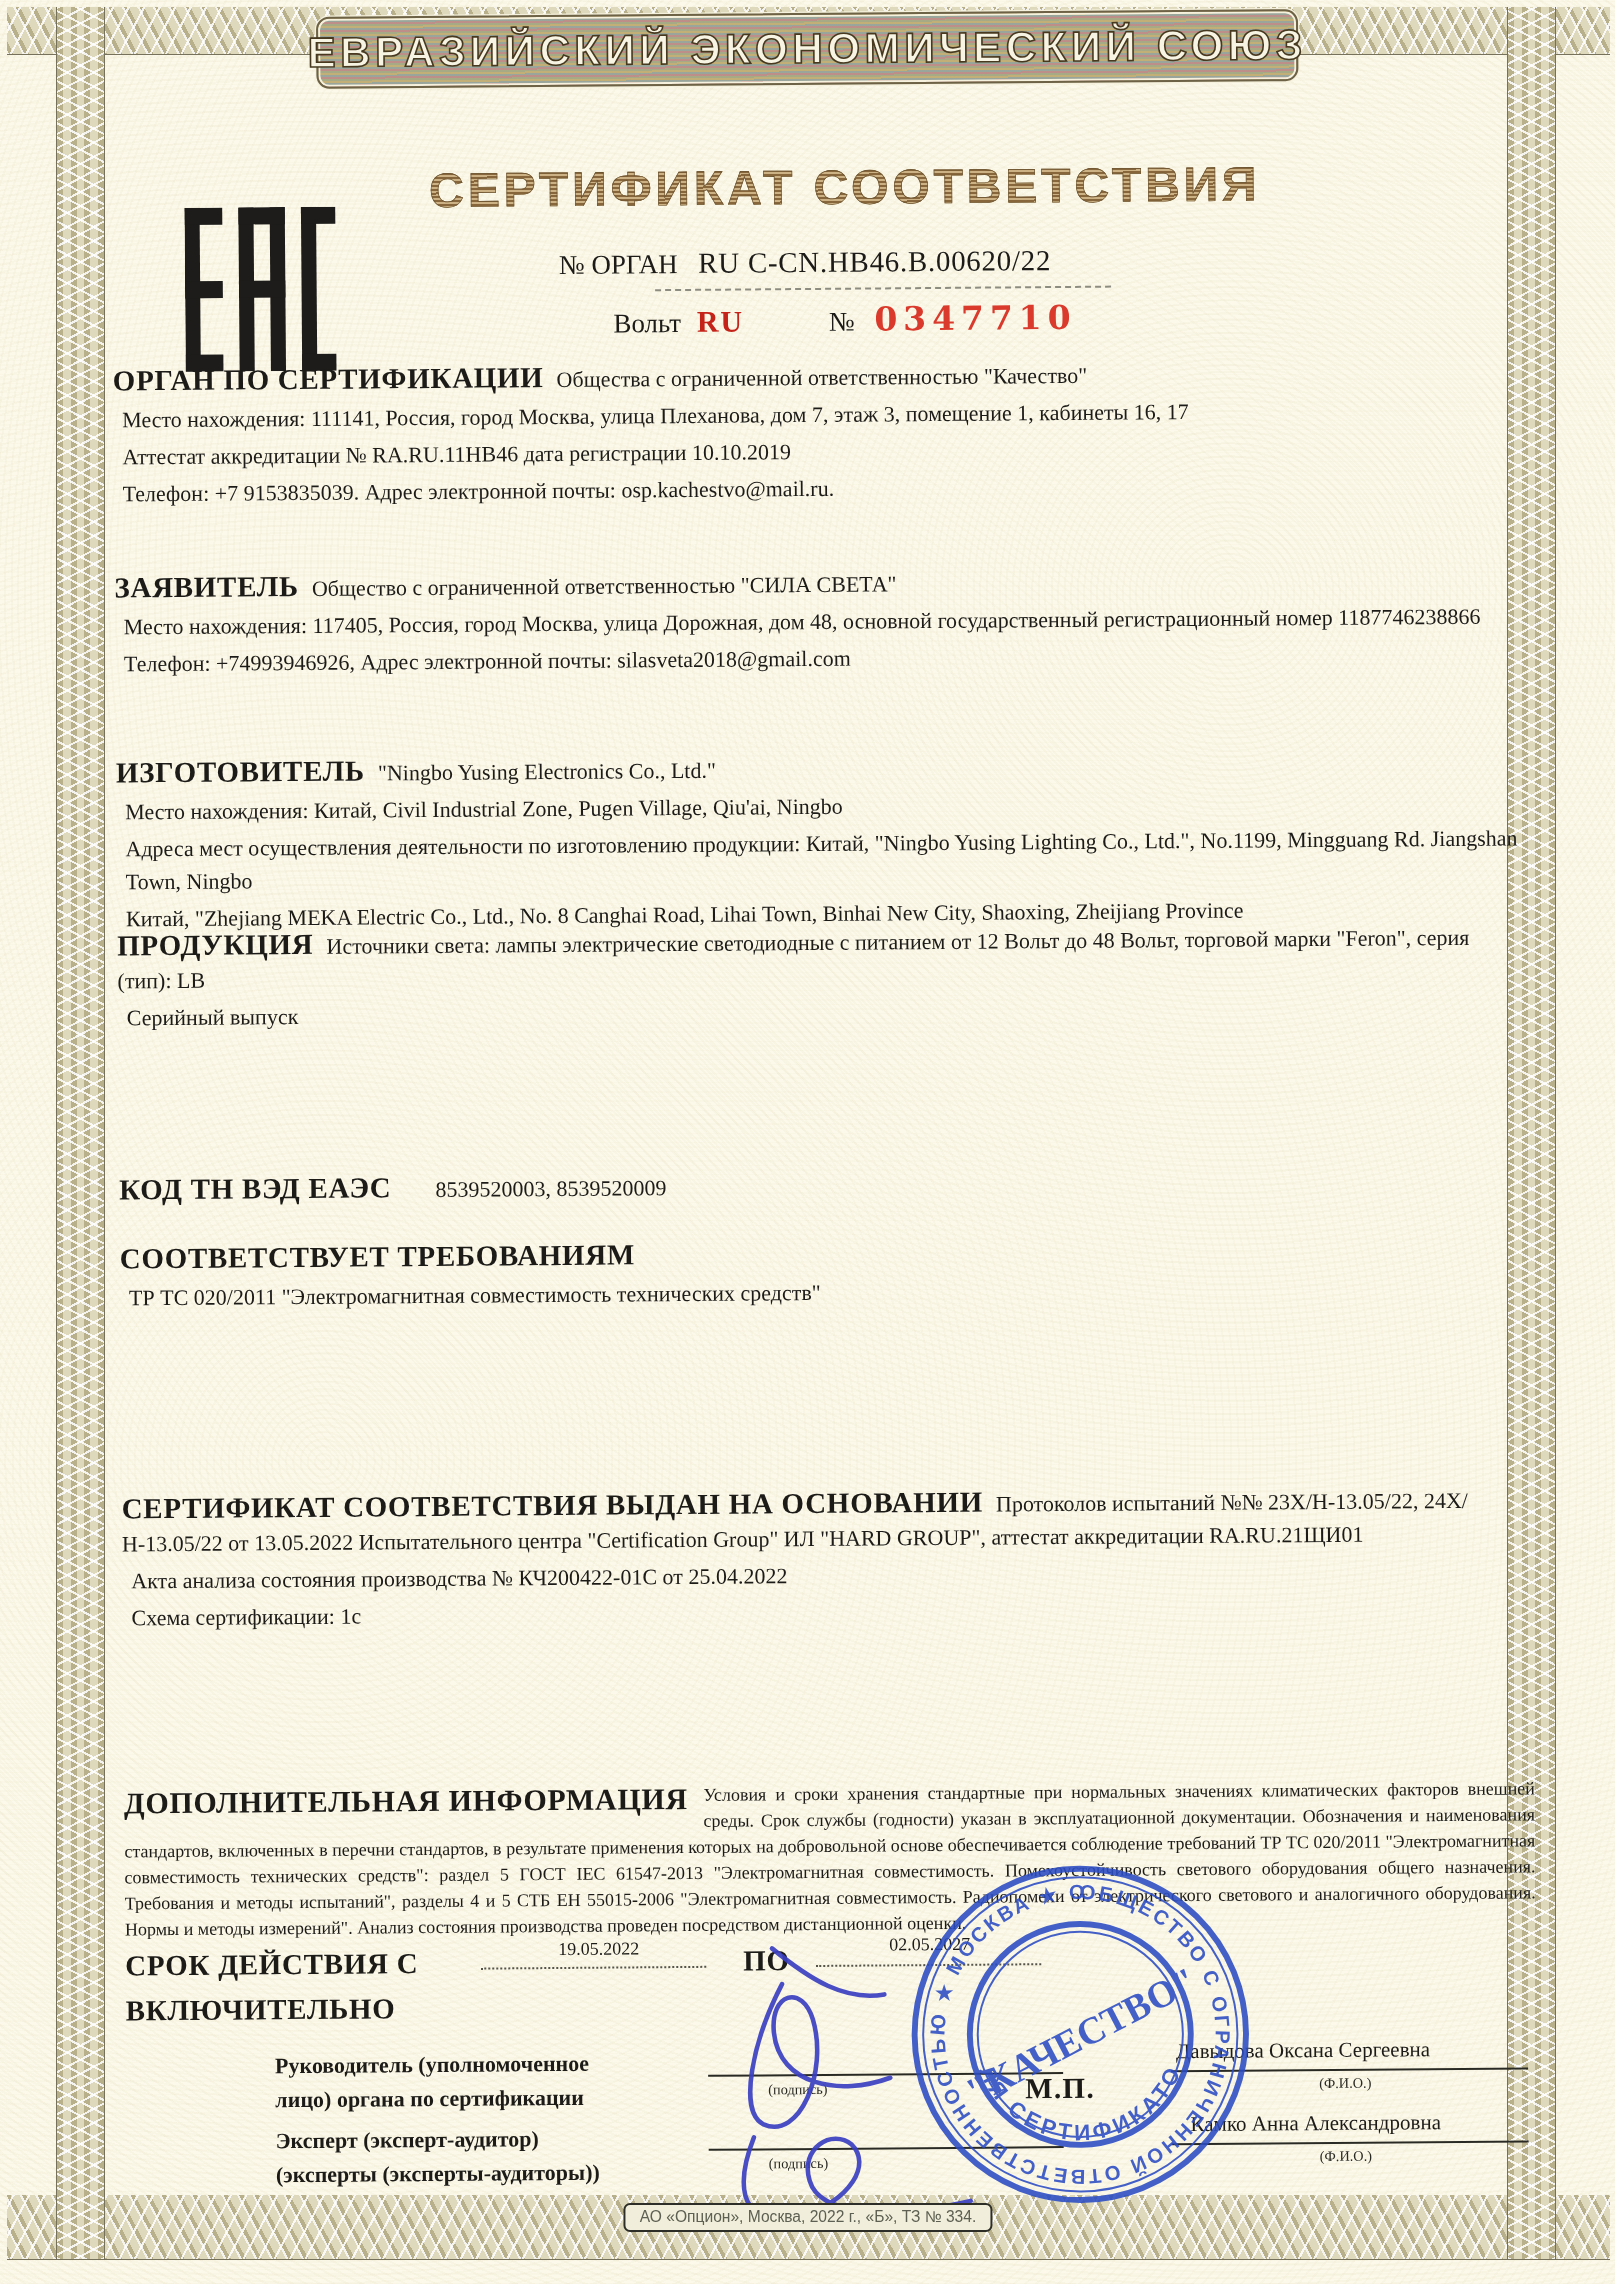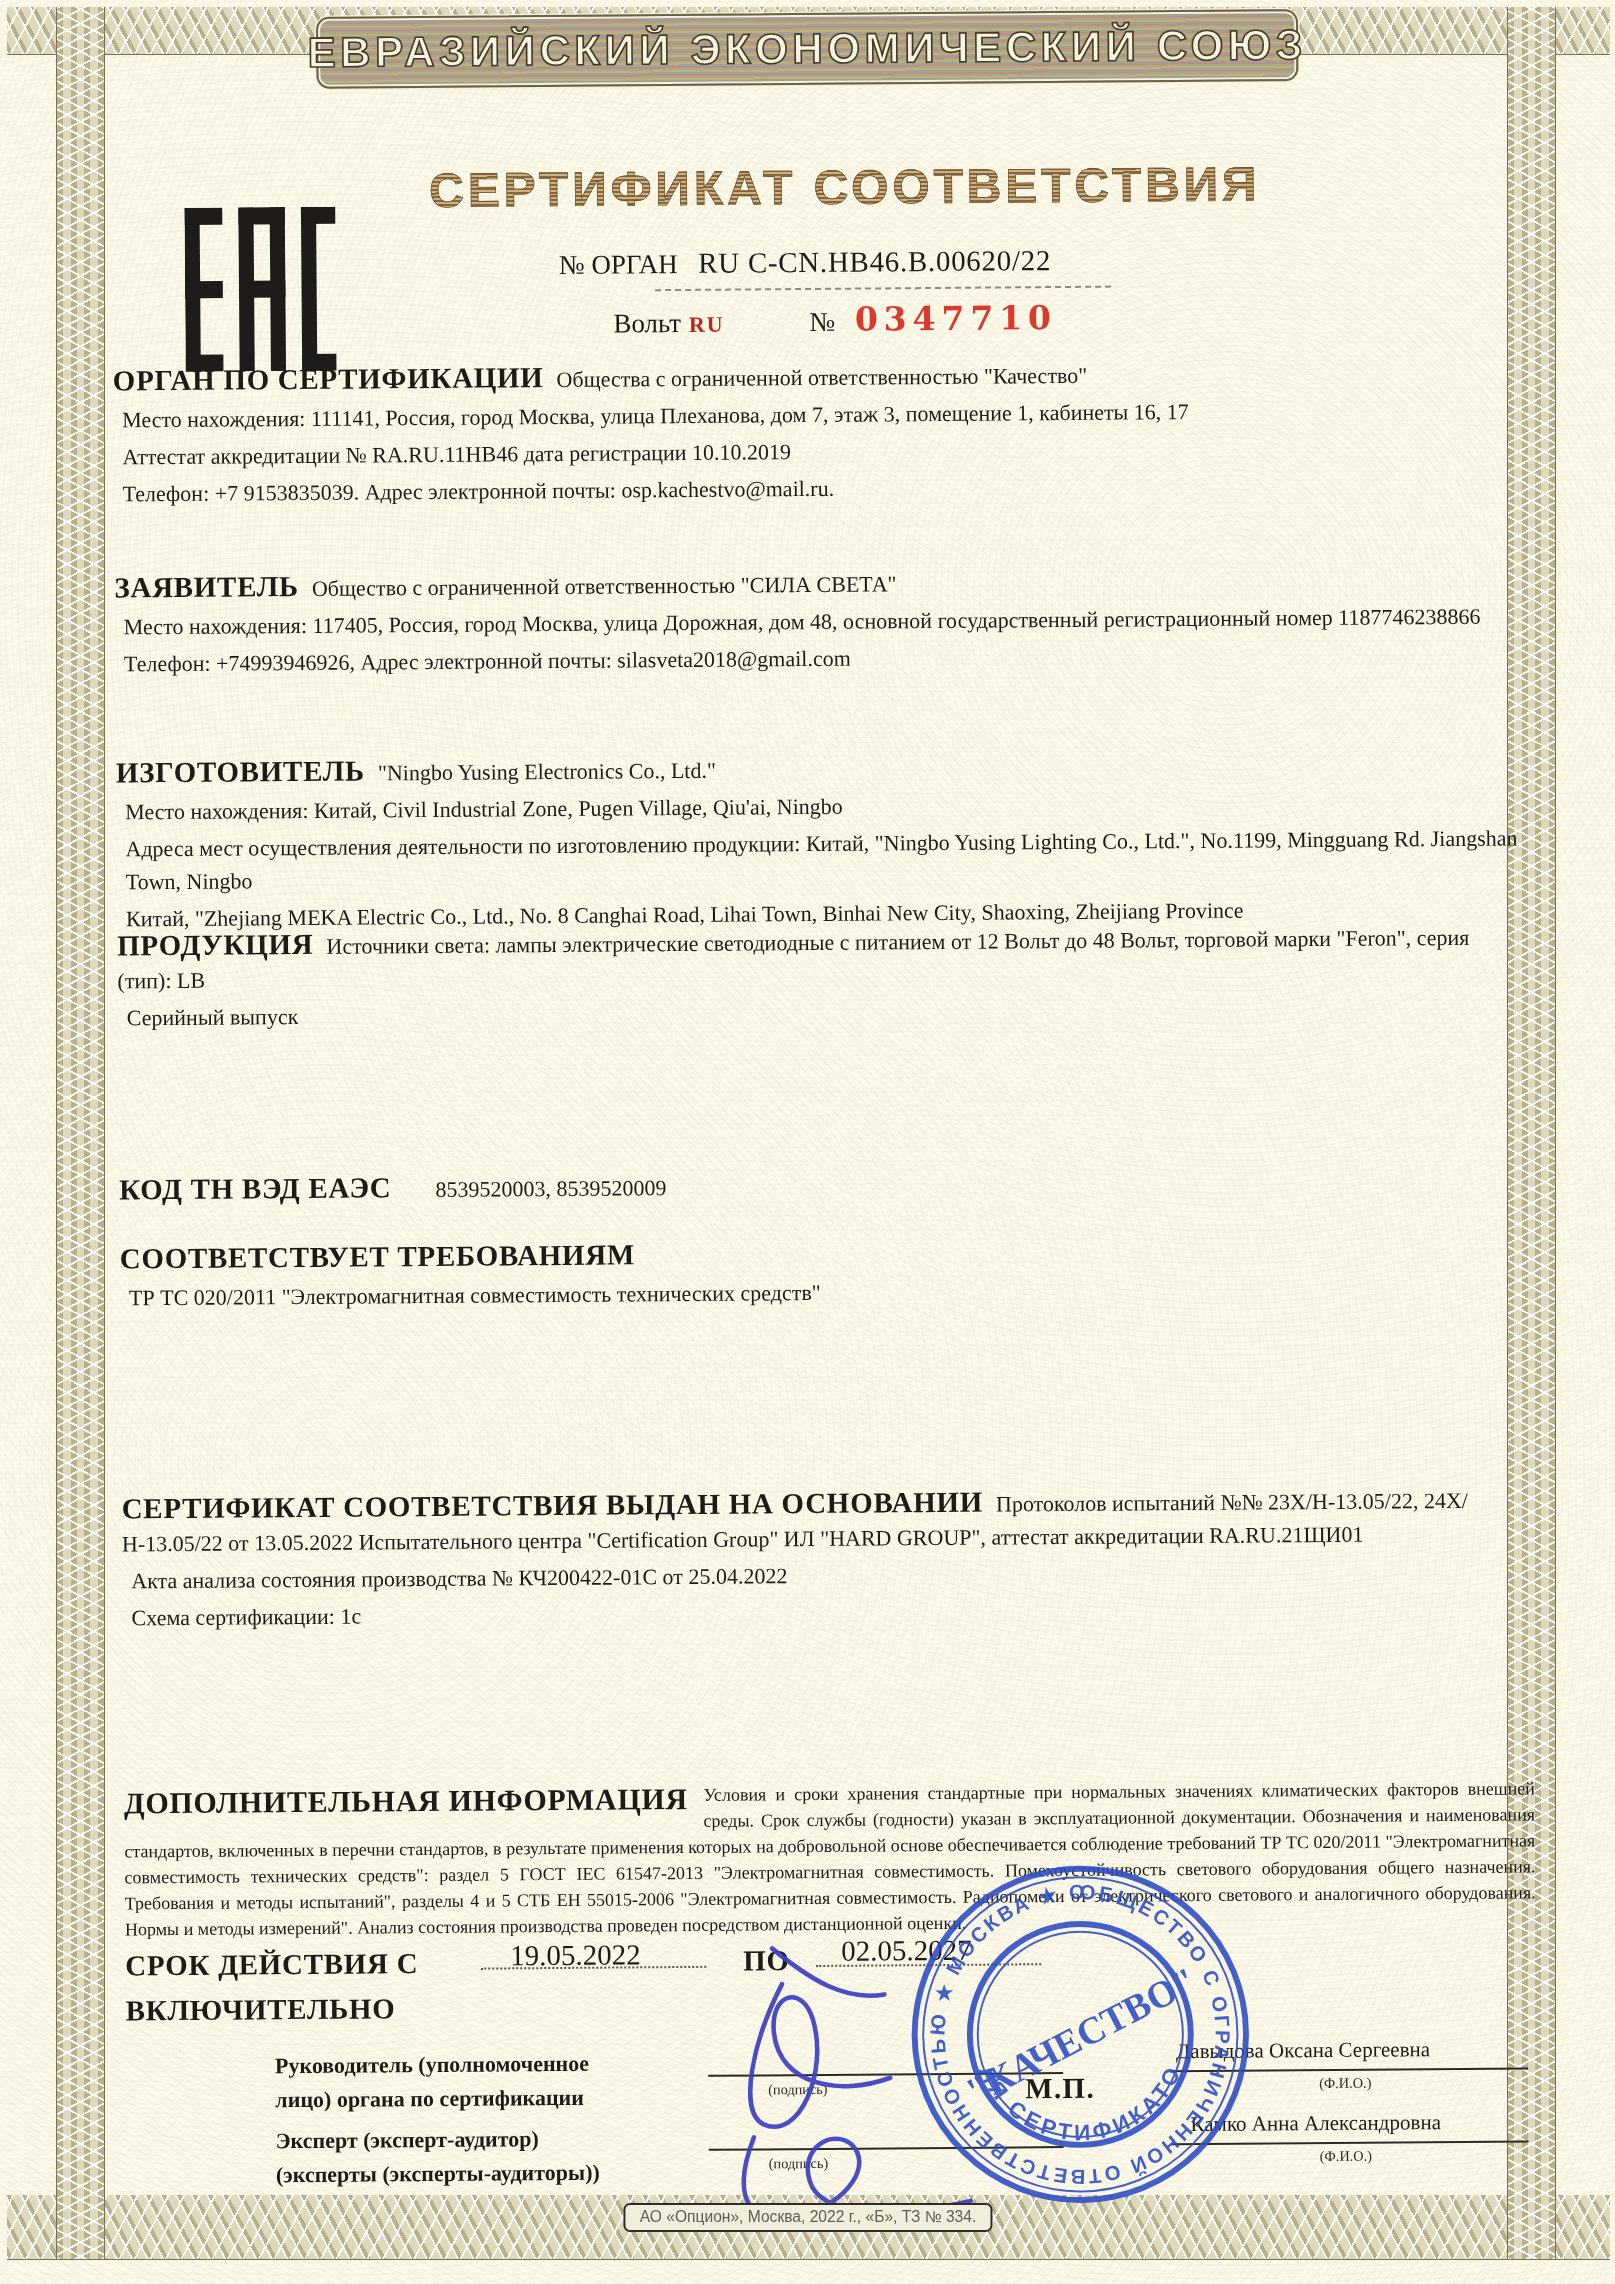--- a/index.html
+++ b/index.html
@@ -48,34 +48,34 @@
     font-family:"Liberation Sans","DejaVu Sans",sans-serif;font-weight:900;font-size:48px;letter-spacing:3.9px;
     white-space:nowrap;color:#9a7b45;-webkit-text-stroke:0.7px #6b5330;}
   @supports (-webkit-background-clip:text){
     .doc-title{background:repeating-linear-gradient(0deg,#86663a 0 2px,#cbb183 2px 3.9px);
       -webkit-background-clip:text;background-clip:text;color:transparent;}}
   .certno-row{position:absolute;left:564px;top:246px;white-space:nowrap;}
   .certno-label{font-size:27px;}
   .certno-value{font-size:29px;margin-left:18px;letter-spacing:0.7px;}
   .microline{position:absolute;left:660px;top:288px;width:456px;border-bottom:2px dashed #8d8c80;}
   .series-row{position:absolute;left:618px;top:300px;white-space:nowrap;font-size:27px;}
-  .series-value{font-weight:bold;font-size:22px;letter-spacing:2px;margin-left:1px;}
+  .series-value{font-weight:bold;font-size:30px;letter-spacing:2px;margin-left:9px;}
   .serial-sign{margin-left:78px;}
   .serial-number{font-weight:bold;font-size:33px;letter-spacing:5.9px;margin-left:13px;font-family:"DejaVu Serif",serif;}
   
   .sec{position:absolute;left:117px;width:1407px;font-size:22px;line-height:33px;}
   .sh{font-weight:bold;font-size:29px;letter-spacing:0.7px;margin-right:13px;}
   .si{font-size:22px;}
   .si-gap{margin-left:31px;}
   .sl{margin-left:9px;line-height:33px;margin-top:3.9px;}
   .addinfo{position:absolute;left:117px;top:1781px;width:1411px;font-size:18px;line-height:26px;text-align:justify;}
   .addinfo .sh{float:left;font-size:30px;line-height:34px;margin-right:15.6px;}
   
   .vlabel{position:absolute;font-weight:bold;font-size:29px;letter-spacing:0.7px;}
-  .vdate{position:absolute;font-size:29px;}
+  .vdate{position:absolute;font-size:18px;margin-left:48px;}
   .vline{position:absolute;border-bottom:2px dotted #55544a;}
   
   .role{position:absolute;left:266px;font-weight:bold;font-size:22px;line-height:34px;}
   .sigline{position:absolute;border-bottom:2px solid #2a2a24;}
   .sublabel{position:absolute;font-size:14.3px;color:#2a2a24;}
   .fio-name{position:absolute;font-size:21px;white-space:nowrap;}
   .mp{position:absolute;left:1016px;top:2074px;font-weight:bold;font-size:29px;letter-spacing:1.3px;}
   
   .stamp{position:absolute;left:894px;top:1859px;width:355px;height:355px;opacity:.88;}
   .sig{position:absolute;left:666px;top:1922px;width:326px;height:329px;}

